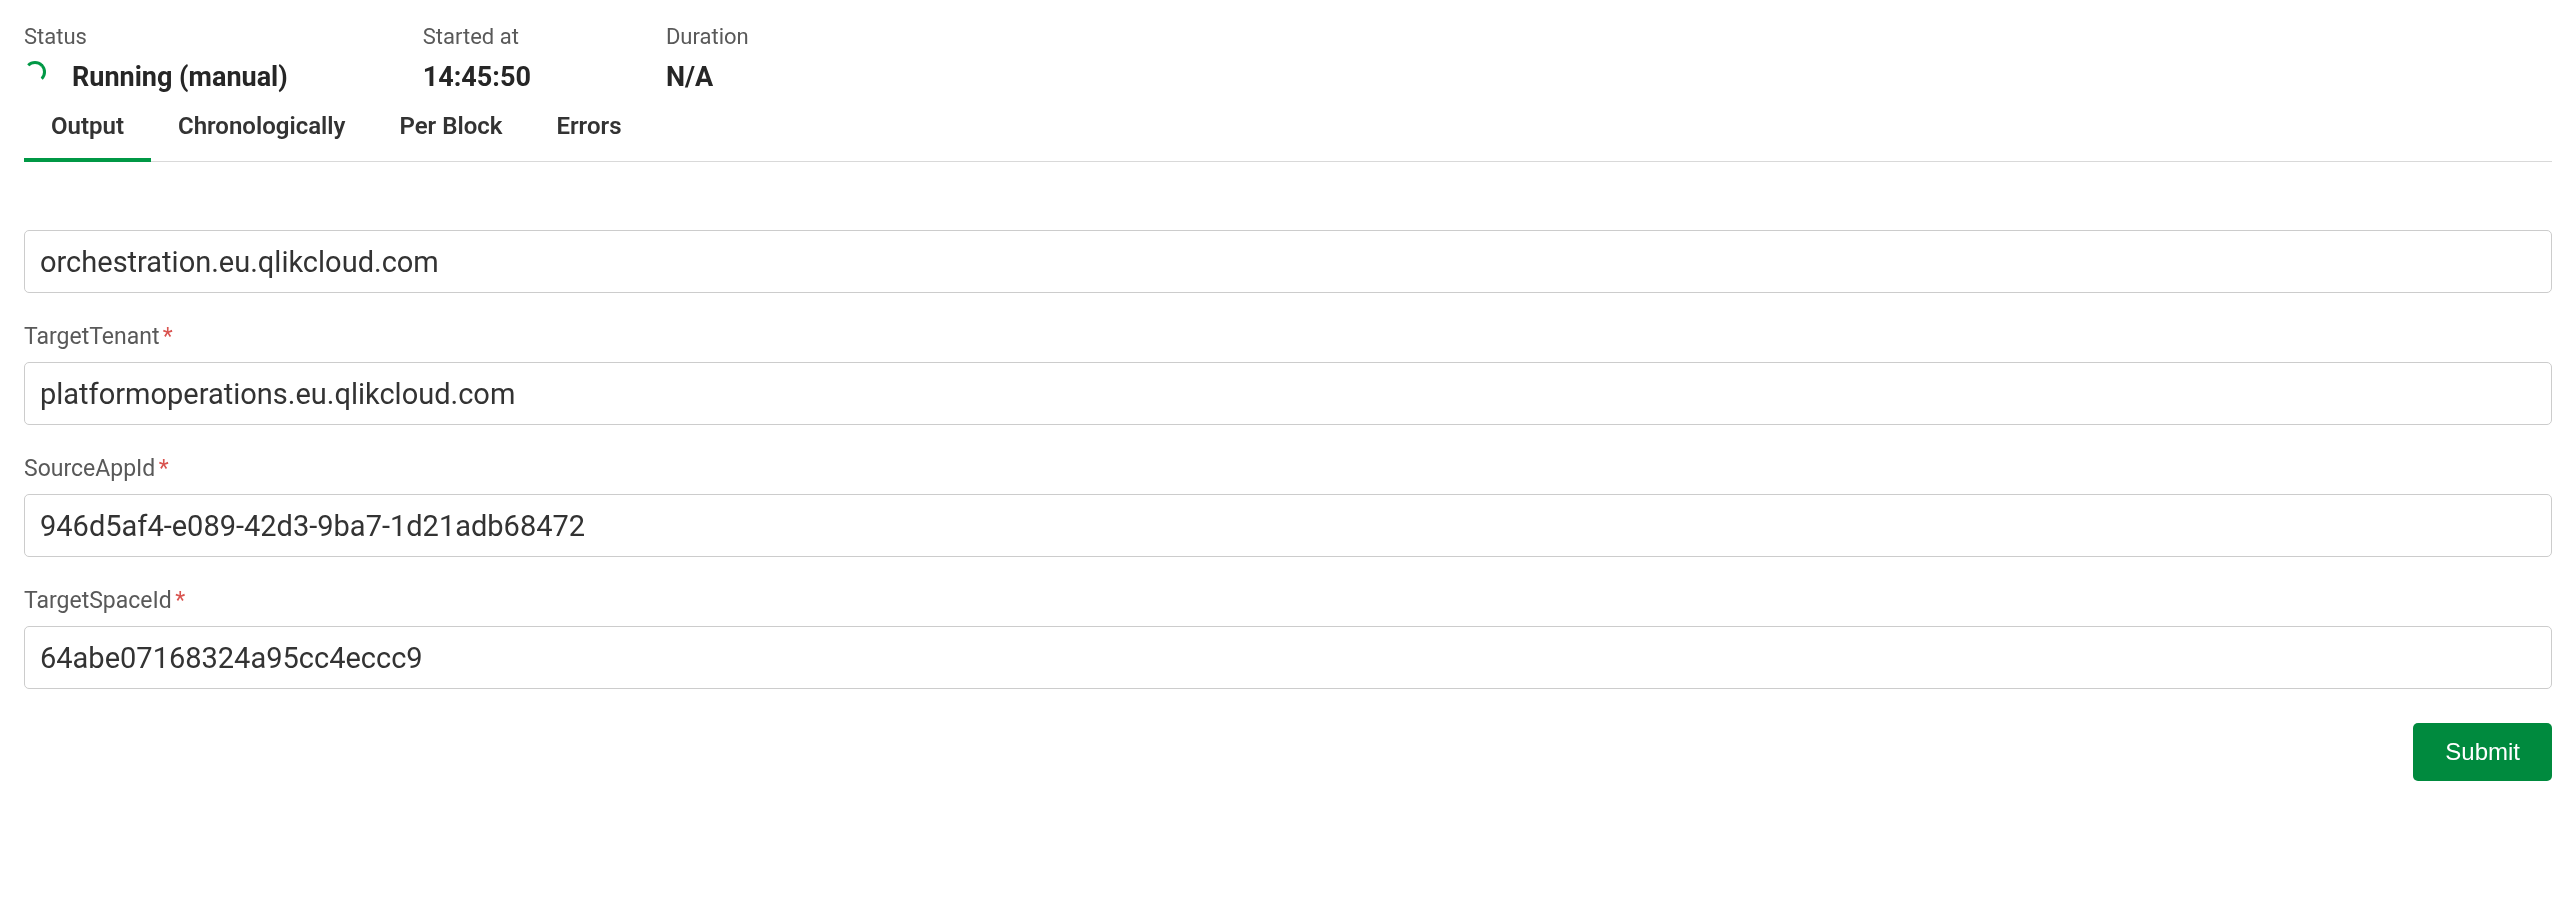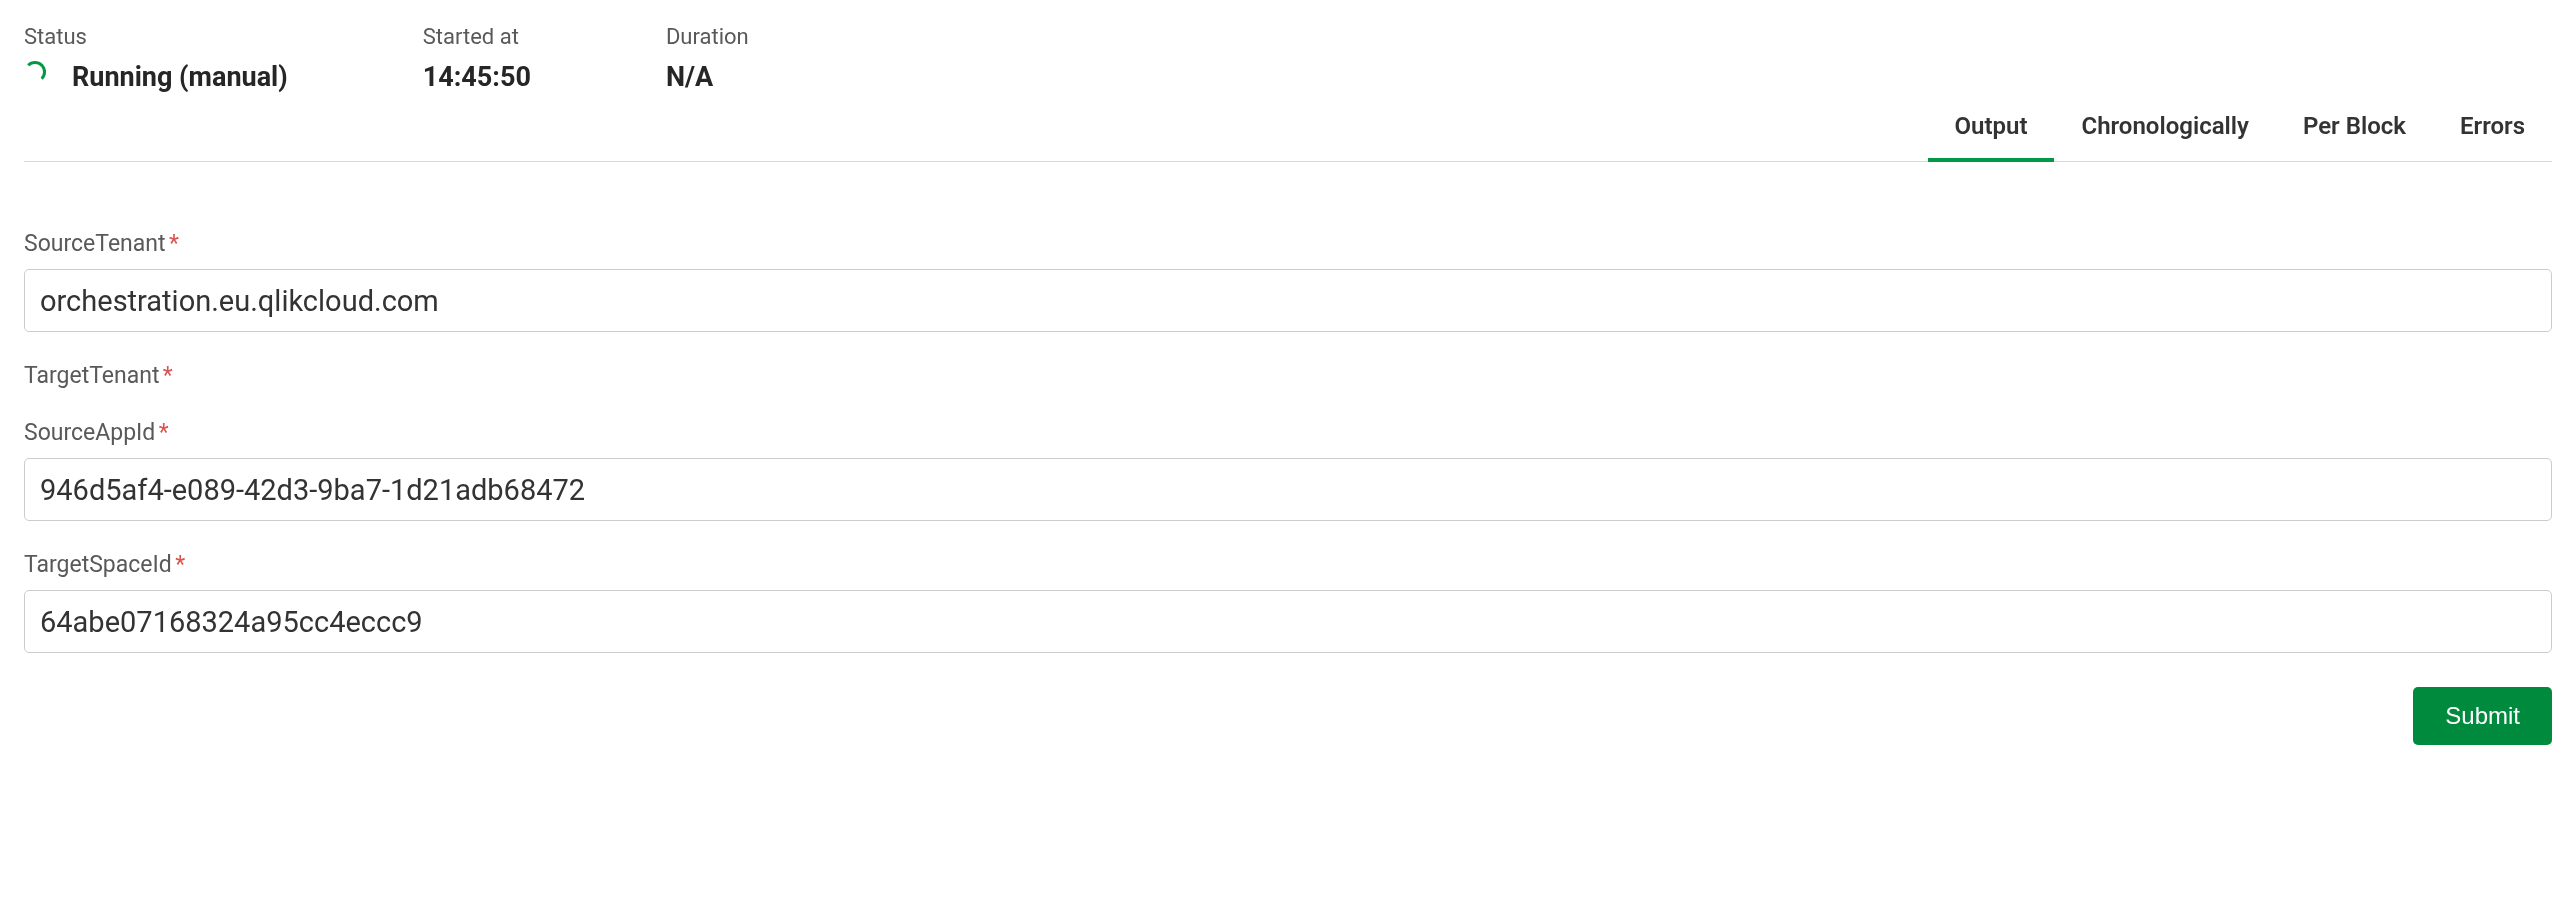--- a/index.html
+++ b/index.html
@@ -40,21 +40,21 @@
     width: 22px;
     height: 22px;
     border: 3.4px solid transparent;
     border-top-color: #009845;
     border-right-color: #009845;
     border-radius: 50%;
     display: inline-block;
   }
   .tabs-container {
     display: flex;
-    justify-content: flex-end;
+    justify-content: flex-start;
     border-bottom: 0.8px solid #d9d9d9;
     margin-bottom: 68px;
   }
   .tab {
     padding: 18.6px 27px;
     font-size: 24px;
     font-weight: 600;
     color: #333333;
     cursor: pointer;
     border-bottom: 4.2px solid transparent;
@@ -125,30 +125,28 @@
 </div>
 
 <div class="tabs-container">
   <div class="tab active">Output</div>
   <div class="tab">Chronologically</div>
   <div class="tab">Per Block</div>
   <div class="tab">Errors</div>
 </div>
 
 <div class="form-group">
-  <label class="form-label">
-    <span>SourceTenant</span><span class="required">*</span>
-  </label>
   <input type="text" class="form-input" value="orchestration.eu.qlikcloud.com" style="">
 </div>
 
 <div class="form-group">
   <label class="form-label">
     <span>TargetTenant</span><span class="required">*</span>
   </label>
+  <input type="text" class="form-input" value="platformoperations.eu.qlikcloud.com" style="">
 </div>
 
 <div class="form-group">
   <label class="form-label">
     <span>SourceAppId</span><span class="required">*</span>
   </label>
   <input type="text" class="form-input" value="946d5af4-e089-42d3-9ba7-1d21adb68472" style="">
 </div>
 
 <div class="form-group">

